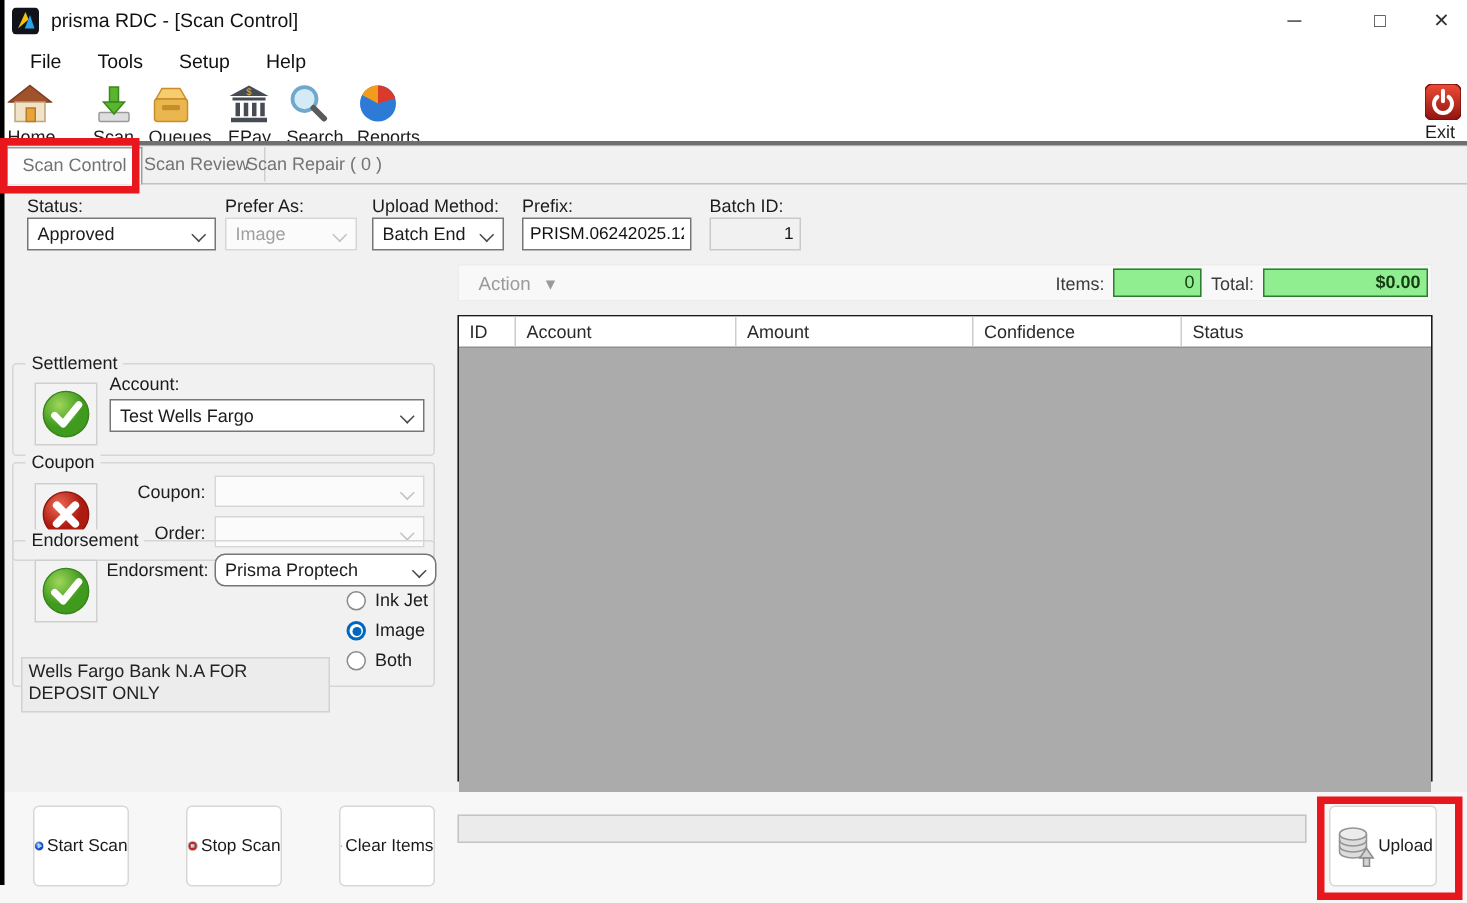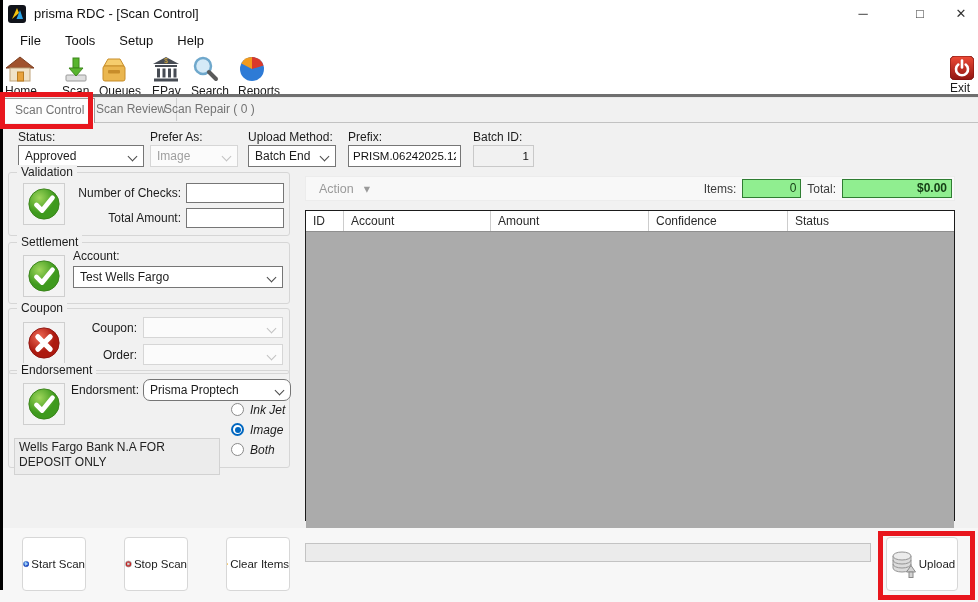--- a/index.html
+++ b/index.html
@@ -51,21 +51,21 @@
         font-size:11.5px;font-family:"Liberation Sans",sans-serif;padding:0 4px;color:#111;}
   .tbox.disabled{background:#f1f1f1;border-color:#c9c9c9;text-align:right;}
 
   
   .groupbox{position:absolute;left:8px;width:282px;border:1px solid #d6d6d6;border-radius:3px;box-sizing:border-box;}
   .gb-legend{position:absolute;top:-8px;left:8px;background:#f1f1f1;padding:0 4px;font-size:12px;color:#1c1c1c;}
   .status-tile{position:absolute;width:40px;height:40px;background:#f3f3f3;border:1px solid #cfcfcf;display:flex;align-items:center;justify-content:center;}
   .rlabel{position:absolute;font-size:12px;color:#1c1c1c;text-align:right;white-space:nowrap;}
 
   
-  .radio-row{position:absolute;display:flex;align-items:flex-start;gap:6px;font-style:italic;}
+  .radio-row{position:absolute;display:flex;align-items:flex-end;gap:6px;}
   .radio{width:13px;height:13px;border:1px solid #8a8a8a;border-radius:50%;background:#fff;box-sizing:border-box;position:relative;}
   .radio.checked{border:2px solid #0067c0;}
   .radio.checked::after{content:"";position:absolute;inset:1.5px;border-radius:50%;background:#0067c0;}
   .radio-label{font-size:12px;color:#1c1c1c;}
 
   #stamp-box{left:14px;top:438px;width:196px;height:33px;background:#ececec;border:1px solid #d2d2d2;
              font-size:12px;line-height:15px;padding:1px 4px;box-sizing:content-box;color:#222;}
 
   
   #action-strip{left:305px;top:176px;width:650px;height:25px;background:#f8f8f8;border:1px solid #ececec;box-sizing:border-box;
@@ -211,39 +211,20 @@
   <div class="combo" style="left:248px;top:145px;width:88px;">
     <span>Batch End</span><span class="chev"></span>
   </div>
 
   <div class="abs flabel" style="left:348px;top:130px;">Prefix:</div>
   <input class="tbox" style="left: 348px; top: 145px; width: 113px;" value="PRISM.06242025.121">
 
   <div class="abs flabel" style="left:473px;top:130px;">Batch ID:</div>
   <input class="tbox disabled" style="left: 473px; top: 145px; width: 61px;" value="1">
 
-  <div class="groupbox" style="top:172px;height:64px;">
-    <div class="gb-legend">Validation</div>
-    <div class="status-tile" style="left:14px;top:10px;">
-      <svg width="34" height="34" viewBox="0 0 36 36">
-        <defs>
-            <radialGradient id="gG1" cx="35%" cy="30%">
-              <stop offset="0" stop-color="#9fd65b"></stop>
-              <stop offset="1" stop-color="#3f9a1e"></stop>
-            </radialGradient>
-          </defs>
-        <circle cx="18" cy="18" r="16" fill="url(#gG1)" stroke="#39831b"></circle>
-        <path d="M10,19 L16,25 L27,11.5" stroke="#fff" stroke-width="5" fill="none" stroke-linecap="round" stroke-linejoin="round"></path>
-      </svg>
-    </div>
-    <div class="rlabel" style="left:52px;top:13px;width:120px;">Number of Checks:</div>
-    <input class="tbox" style="left: 177px; top: 10px; width: 98px; height: 20px;" value="">
-    <div class="rlabel" style="left:52px;top:38px;width:120px;">Total Amount:</div>
-    <input class="tbox" style="left: 177px; top: 35px; width: 98px; height: 20px;" value="">
-  </div>
 
   <div class="groupbox" style="top:242px;height:62px;">
     <div class="gb-legend">Settlement</div>
     <div class="status-tile" style="left:14px;top:12px;">
       <svg width="34" height="34" viewBox="0 0 36 36">
         <defs>
             <radialGradient id="gG2" cx="35%" cy="30%">
               <stop offset="0" stop-color="#9fd65b"></stop>
               <stop offset="1" stop-color="#3f9a1e"></stop>
             </radialGradient>
@@ -275,21 +256,21 @@
     <div class="rlabel" style="left:60px;top:12px;width:68px;">Coupon:</div>
     <div class="combo disabled" style="left:134px;top:8px;width:140px;height:21px;">
       <span></span><span class="chev"></span>
     </div>
     <div class="rlabel" style="left:60px;top:39px;width:68px;">Order:</div>
     <div class="combo disabled" style="left:134px;top:35px;width:140px;height:21px;">
       <span></span><span class="chev"></span>
     </div>
   </div>
 
-  <div class="groupbox" style="top:370px;height:98px;">
+  <div class="groupbox" style="top:360px;height:98px;">
     <div class="gb-legend">Endorsement</div>
     <div class="status-tile" style="left:14px;top:12px;">
       <svg width="34" height="34" viewBox="0 0 36 36">
         <defs>
             <radialGradient id="gG3" cx="35%" cy="30%">
               <stop offset="0" stop-color="#9fd65b"></stop>
               <stop offset="1" stop-color="#3f9a1e"></stop>
             </radialGradient>
           </defs>
         <circle cx="18" cy="18" r="16" fill="url(#gG3)" stroke="#39831b"></circle>

